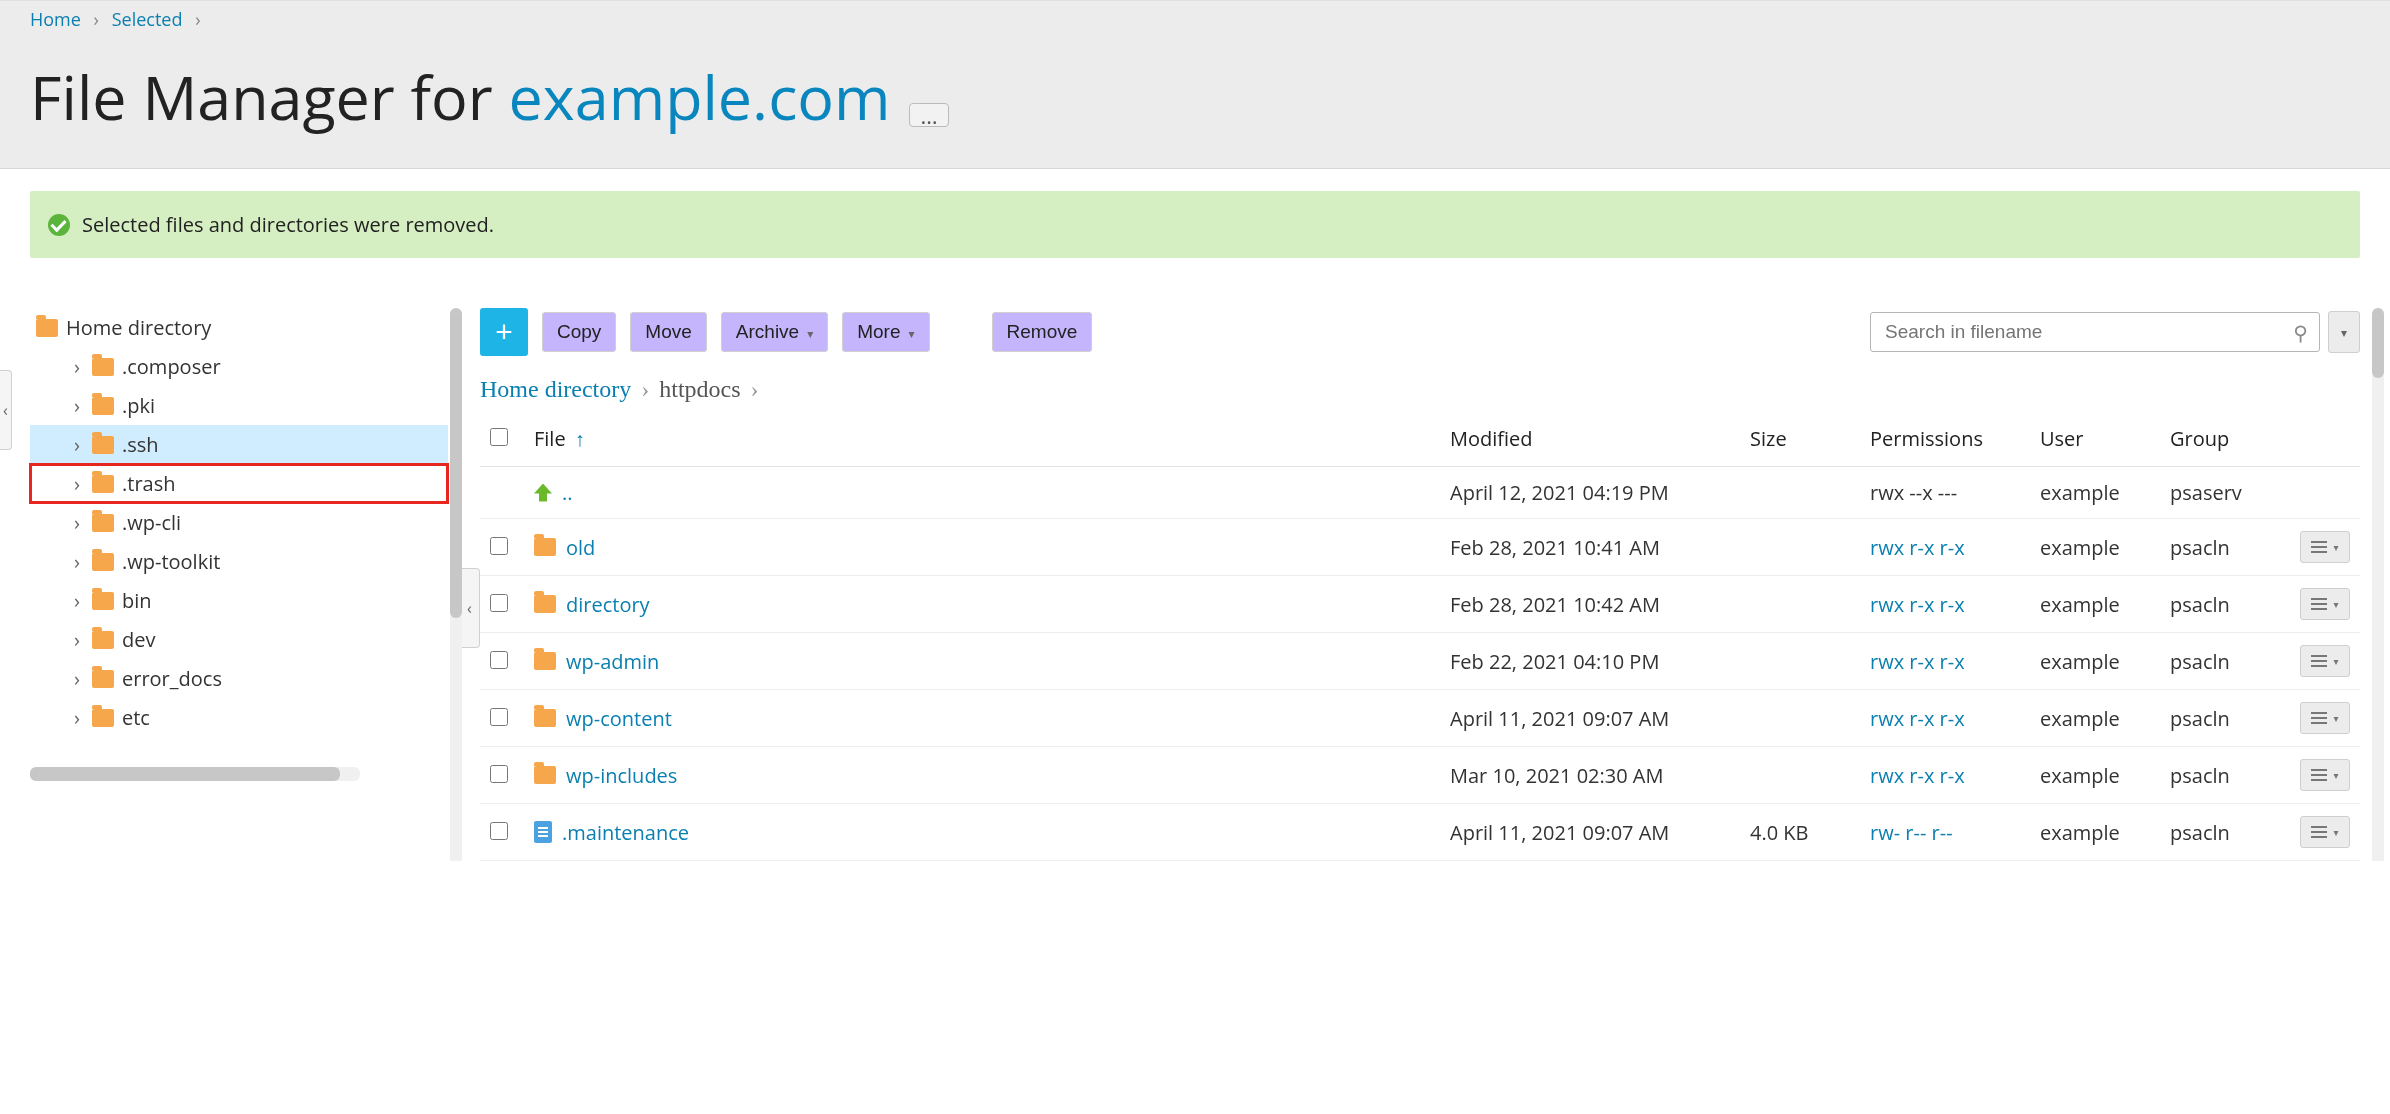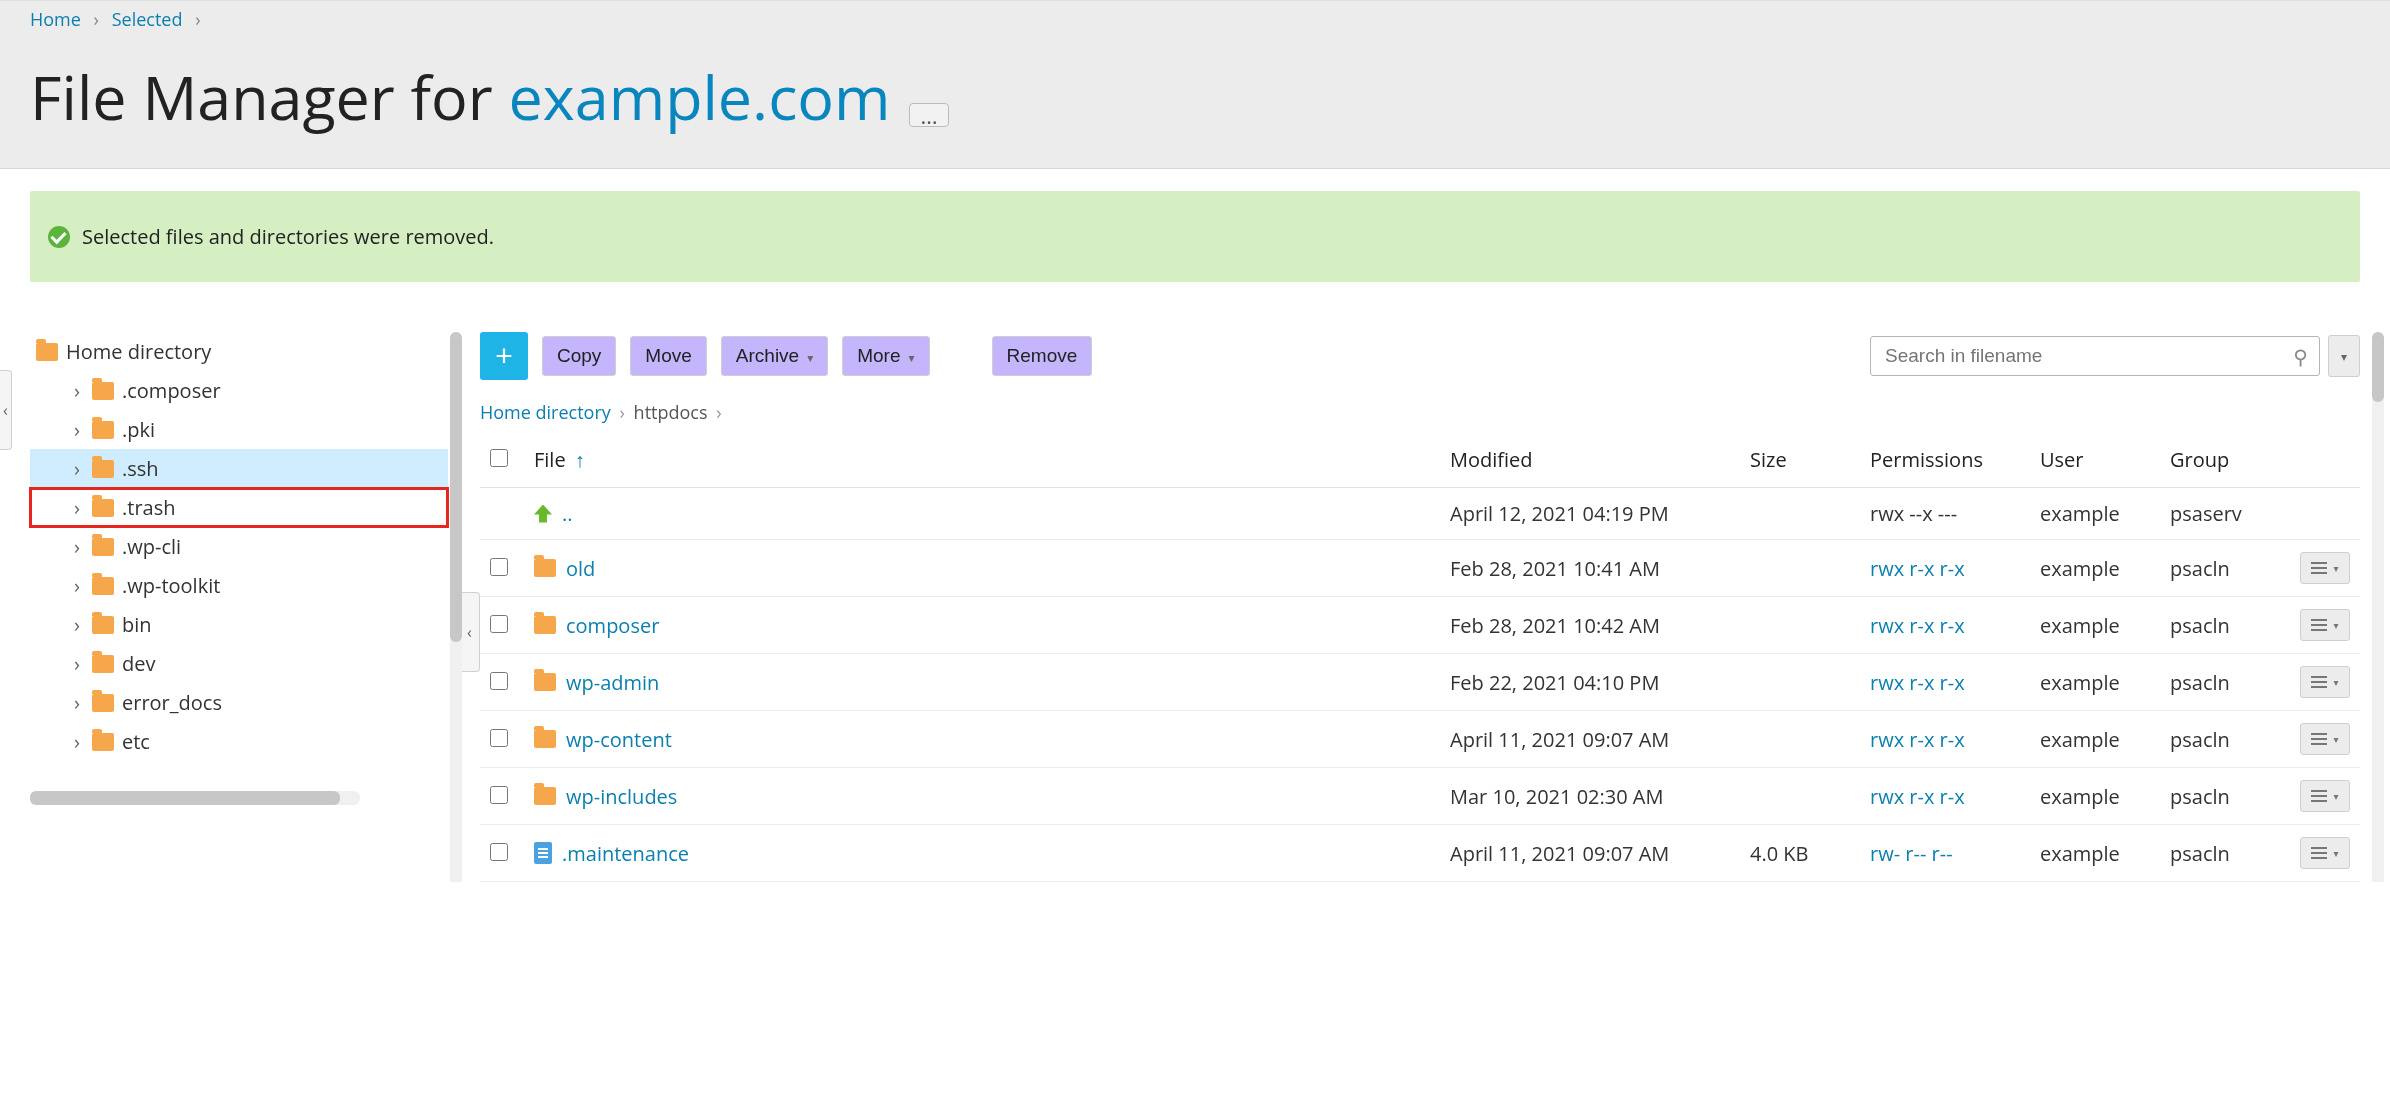--- a/index.html
+++ b/index.html
@@ -11,21 +11,21 @@
   .crumb-bar .sep { color: #888; margin-right: 8px; }
 
   
   .title-bar { background: #ececec; padding: 18px 30px 30px 30px; border-bottom: 1px solid #d8d8d8; }
   .title-bar h1 { font-size: 61px; font-weight: 400; color: #222; display: inline-block; }
   .title-bar .domain { color: #0a86bf; }
   .title-dots { display: inline-block; vertical-align: middle; margin-left: 14px; padding: 2px 10px; border: 1px solid #bbb; border-radius: 4px; color: #555; font-size: 22px; line-height: 18px; background:#f2f2f2; }
 
   
   .alert-wrap { padding: 22px 30px 0 30px; }
-  .alert-success { background: #d6efc2; color: #222; padding: 32px 18px; border-radius: 2px; display: flex; align-items: center; gap: 12px; font-size: 20px; text-align: center; }
+  .alert-success { background: #d6efc2; color: #222; padding: 20px 18px; border-radius: 2px; display: flex; align-items: center; gap: 12px; font-size: 20px; text-align: center; }
   .alert-success .check { width: 22px; height: 22px; background: #5bb53c; border-radius: 50%; position: relative; flex-shrink: 0; }
   .alert-success .check::after { content: ""; position: absolute; left: 6px; top: 3px; width: 6px; height: 11px; border: solid #fff; border-width: 0 3px 3px 0; transform: rotate(45deg); }
 
   
   .main { display: flex; padding: 22px 30px 0 30px; gap: 0; margin-top: 28px; }
 
   
   .tree-wrap { width: 430px; position: relative; flex-shrink: 0; }
   .tree { margin-right: 12px; }
   .tree-item { display: flex; align-items: center; gap: 8px; padding: 6px 8px; font-size: 20px; cursor: pointer; white-space: nowrap; }
@@ -52,21 +52,21 @@
   .btn-plus { width: 48px; height: 48px; background: #1eb4e6; border: none; color: #fff; font-size: 30px; line-height: 30px; display:flex; align-items:center; justify-content:center; border-radius:3px; cursor:pointer; }
   .btn .caret { margin-left: 8px; font-size: 12px; color: #666; }
   .spacer { flex: 1; }
   .search-wrap { display:flex; align-items:center; gap:8px; }
   .search { width: 450px; border: 1px solid #b5b5b5; border-radius: 3px; padding: 8px 46px 8px 14px; font-size: 19px; background:#fff; position:relative; }
   .search-box { position:relative; }
   .search-box .mag { position:absolute; right:12px; top:50%; transform:translateY(-50%); color:#888; font-size:20px; }
   .search-drop { width:32px; height:42px; border:1px solid #cfcfcf; background:#ececec; border-radius:3px; display:flex; align-items:center; justify-content:center; color:#666; font-size:12px; cursor:pointer; }
 
   
-  .path { margin: 20px 0 8px 0; font-size: 18px; }
+  .path { margin: 20px 0 8px 0; font-size: 24px; font-family: Liberation Serif, serif; }
   .path a { color: #0a7fb0; text-decoration:none; }
   .path .sep { color: #999; margin: 0 4px; }
   .path .cur { color: #555; }
 
   
   table.files { width: 100%; border-collapse: collapse; }
   table.files th { text-align: left; font-weight: 400; color: #222; padding: 14px 10px; font-size: 20px; border-bottom: 1px solid #e3e3e3; }
   table.files td { padding: 12px 10px; font-size: 20px; border-bottom: 1px solid #ededed; vertical-align: middle; }
   .sort-arrow { color: #0a7fb0; margin-left:4px; }
   .cb { width: 18px; height: 18px; }
@@ -254,21 +254,21 @@
                 <span class="ham"></span>
                 <span class="mini-caret">▾</span>
               </div>
             </td>
           </tr>
           <tr>
             <td><input type="checkbox" class="cb" style=""></td>
             <td>
               <div class="name-cell">
                 <span class="folder-ic"></span> 
-                <a href="#">composer</a>
+                <a href="#">directory</a>
               </div>
             </td>
             <td>Feb 28, 2021 10:42 AM</td>
             <td></td>
             <td><a href="#" class="perm-link">rwx r-x r-x</a></td>
             <td>example</td>
             <td>psacln</td>
             <td>
               <div class="row-menu">
                 <span class="ham"></span>

